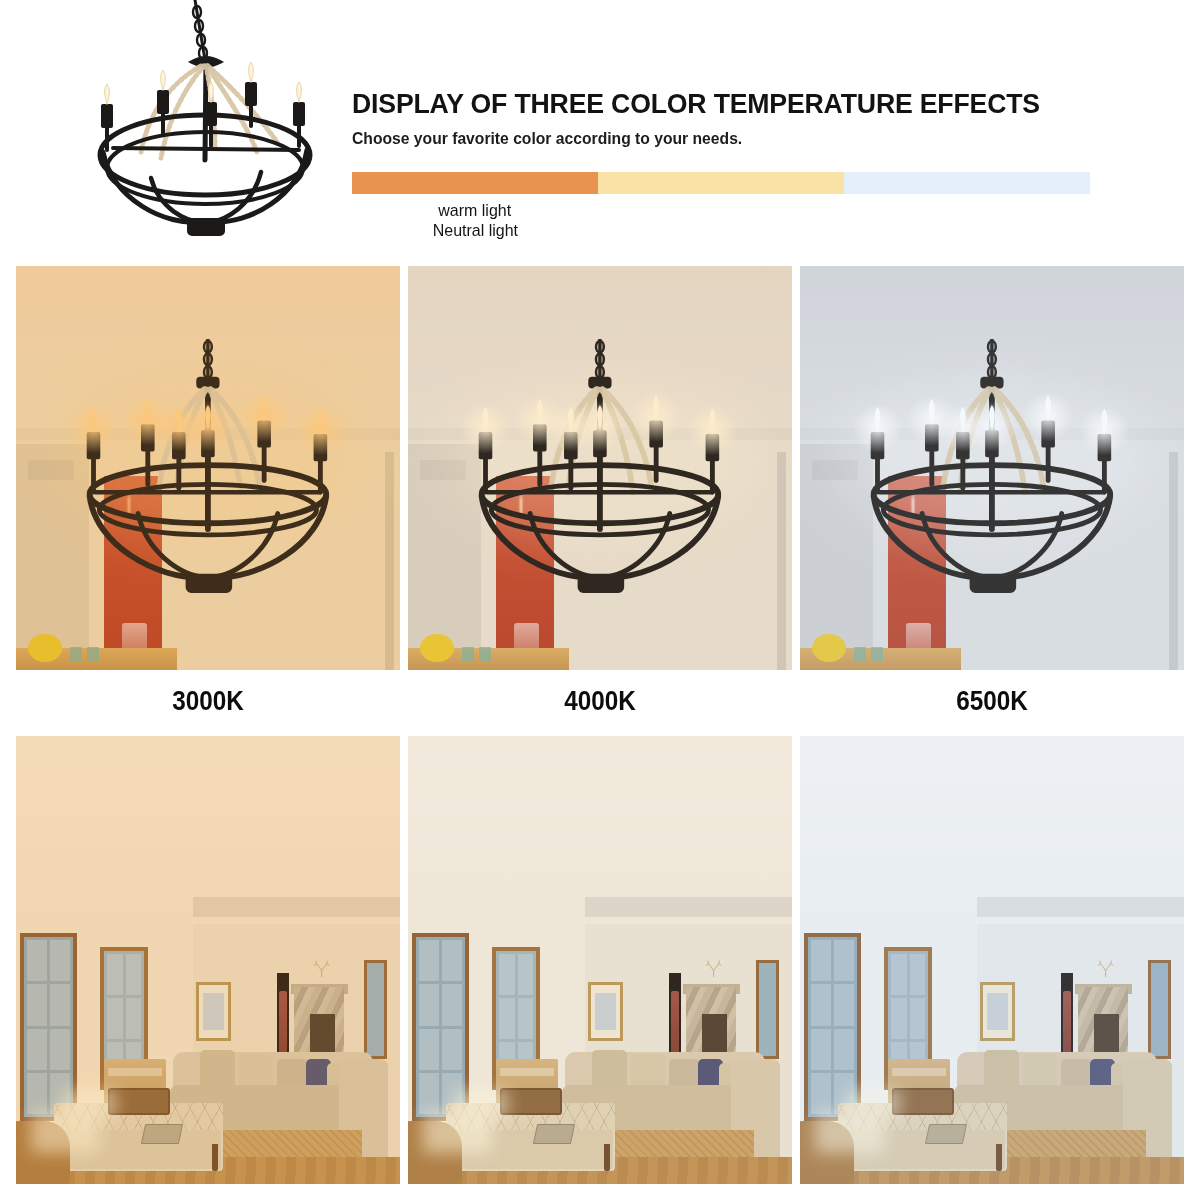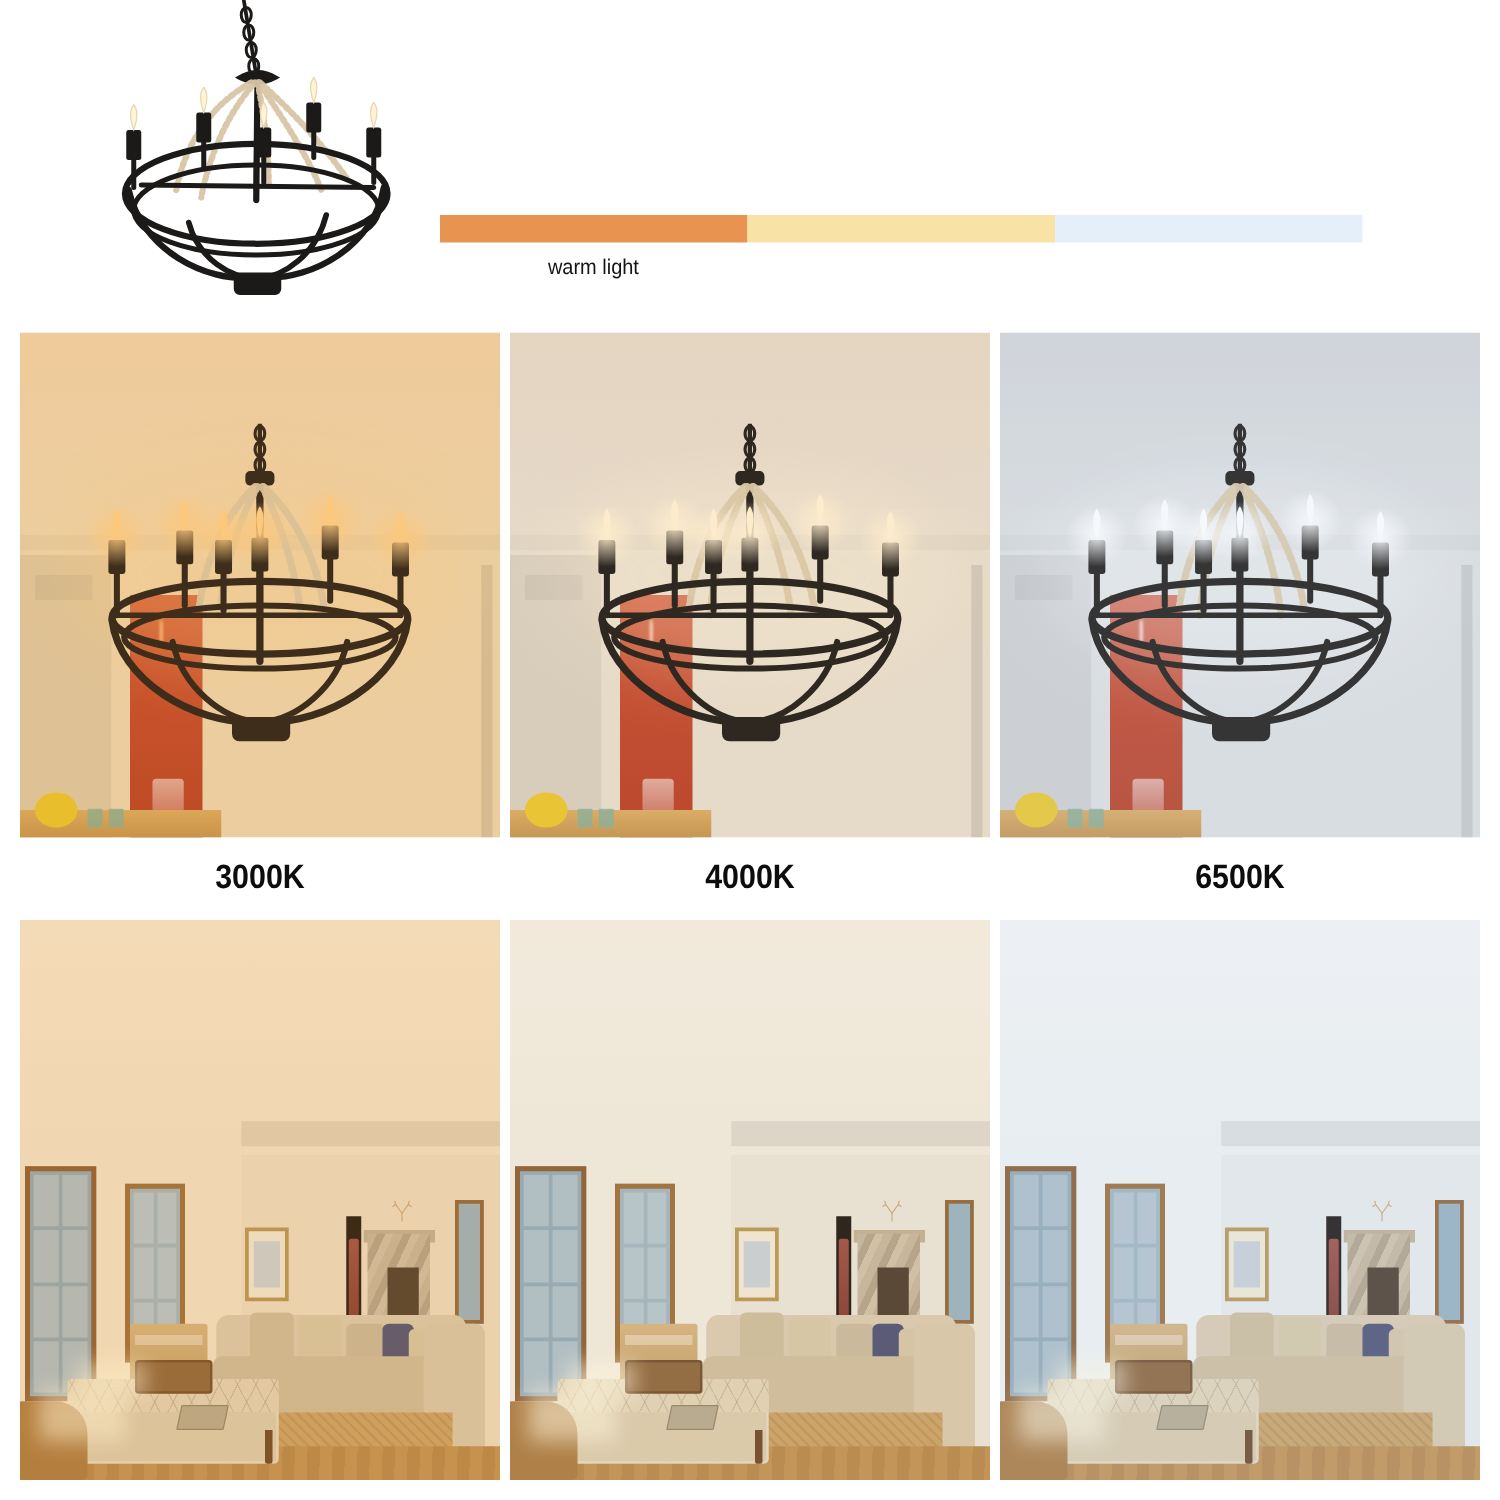--- a/index.html
+++ b/index.html
@@ -20,21 +20,21 @@
     white-space:nowrap;
   }
   #subtitle {
     font-size:16.5px; font-weight:bold; color:#1d1d1d; margin-top:9px;
     transform:scaleX(0.95); transform-origin:left center; white-space:nowrap;
   }
 
   #temp-bar { position:absolute; left:352px; top:172px; width:738px; height:22px; display:flex; }
   .bar-seg { height:100%; }
 
-  #temp-legend { position:absolute; left:352px; top:201px; width:738px; height:26px; display:flex; }
+  #temp-legend { position:absolute; left:352px; top:201px; width:738px; height:26px; display:flex;flex-direction:column; }
   .legend-cell { display:flex; align-items:center; justify-content:center; }
   .legend-cell span { font-size:17px; color:#141414; transform:scaleX(0.94); }
 
   
   .panel { position:absolute; overflow:hidden; }
 
   .row1 { top:266px; width:384px; height:404px; }
   .r1c1 { left:16px; }  .r1c2 { left:408px; }  .r1c3 { left:800px; }
 
   .row2 { top:736px; width:384px; height:448px; }
@@ -223,29 +223,36 @@
           <path d="M52 104 q5 -14 0 -20 q-5 6 0 20 z"></path>
           <path d="M108 90 q5 -14 0 -20 q-5 6 0 20 z"></path>
           <path d="M156 102 q5 -14 0 -20 q-5 6 0 20 z"></path>
           <path d="M196 82 q5 -14 0 -20 q-5 6 0 20 z"></path>
           <path d="M244 102 q5 -14 0 -20 q-5 6 0 20 z"></path>
         </g>
       </g>
     </svg>
   </div>
 
+  <div class="hdr-text">
+    <div id="main-title">DISPLAY OF THREE COLOR TEMPERATURE EFFECTS</div>
+    <div id="subtitle">Choose your favorite color according to your needs.</div>
+  </div>
 
   <div id="temp-bar">
       <div class="bar-seg" style="background: rgb(232, 147, 79); width: 33.3%;"></div>
       <div class="bar-seg" style="background: rgb(249, 226, 166); width: 33.4%;"></div>
       <div class="bar-seg" style="background: rgb(228, 239, 250); width: 33.3%;"></div>
     </div>
   <div id="temp-legend">
       <div class="legend-cell" style="width: 33.3%;">
         <span>warm light</span>
+      </div>
+      <div class="legend-cell" style="width: 33.4%;">
+        <span>Neutral light</span>
       </div>
     </div>
 </div>
 
 <div id="grid-root">
     <div class="panel row1 r1c1">
   <div class="scene">
     <div class="ceiling" style="background:linear-gradient(180deg,#F0D3AE,#EBD7B4)"></div>
     <div class="ceil-soffit" style="background:#EBD7B4;filter:brightness(0.94)"></div>
     <div class="backwall" style="background:linear-gradient(180deg,#EBD7B4,#EBD7B4)"></div>

